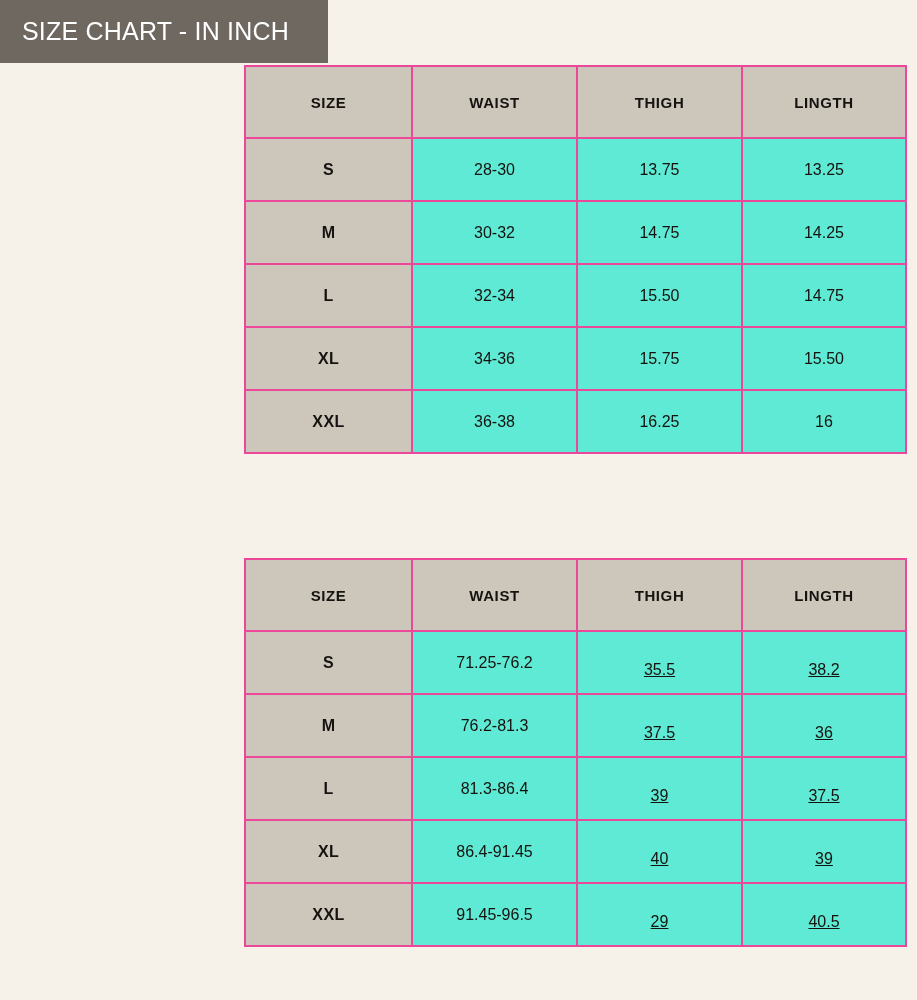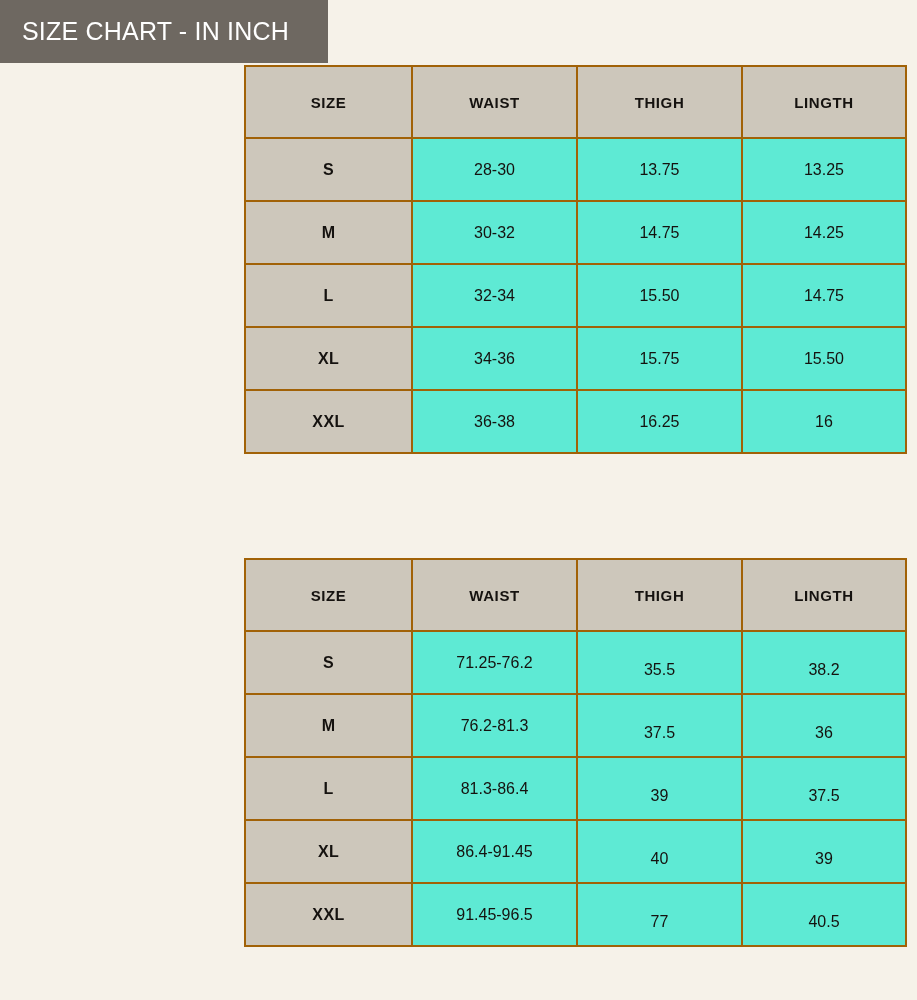--- a/index.html
+++ b/index.html
@@ -51,21 +51,21 @@
   #table-inch { top: 65px; }
   #table-cm   { top: 558px; }
 
   .chart-table col.c-size   { width: 167px; }
   .chart-table col.c-waist  { width: 165px; }
   .chart-table col.c-thigh  { width: 165px; }
   .chart-table col.c-lingth { width: 164px; }
 
   .chart-table th,
   .chart-table td {
-    border: 2px solid #a16207;
+    border: 2px solid #ec4899;
     text-align: center;
     vertical-align: middle;
   }
 
   .chart-table thead th {
     background: #cdc7bb;
     color: #15120f;
     font-size: 15px;
     font-weight: bold;
     letter-spacing: 0.6px;
@@ -83,21 +83,21 @@
   }
 
   .chart-table td.val-cell {
     background: #5eead4;
     color: #15120f;
     font-size: 16px;
     font-weight: 400;
   }
 
   
-  #table-cm td.val-cell.shift-down { padding-top: 14px; }
+  #table-cm td.val-cell.shift-down { padding-top: 14px; text-decoration: underline; }
 </style>
 </head>
 <body>
 
 <div class="page">
 
   <div class="banner" id="banner-inch">
     <span class="banner-text">SIZE CHART - IN INCH</span>
   </div>
 
@@ -187,19 +187,19 @@
       </tr>
       <tr>
         <td class="size-cell">XL</td>
         <td class="val-cell">86.4-91.45</td>
         <td class="val-cell shift-down">40</td>
         <td class="val-cell shift-down">39</td>
       </tr>
       <tr>
         <td class="size-cell">XXL</td>
         <td class="val-cell">91.45-96.5</td>
-        <td class="val-cell shift-down">77</td>
+        <td class="val-cell shift-down">29</td>
         <td class="val-cell shift-down">40.5</td>
       </tr>
     </tbody>
   </table>
 
 </div>
 
 </body></html>

